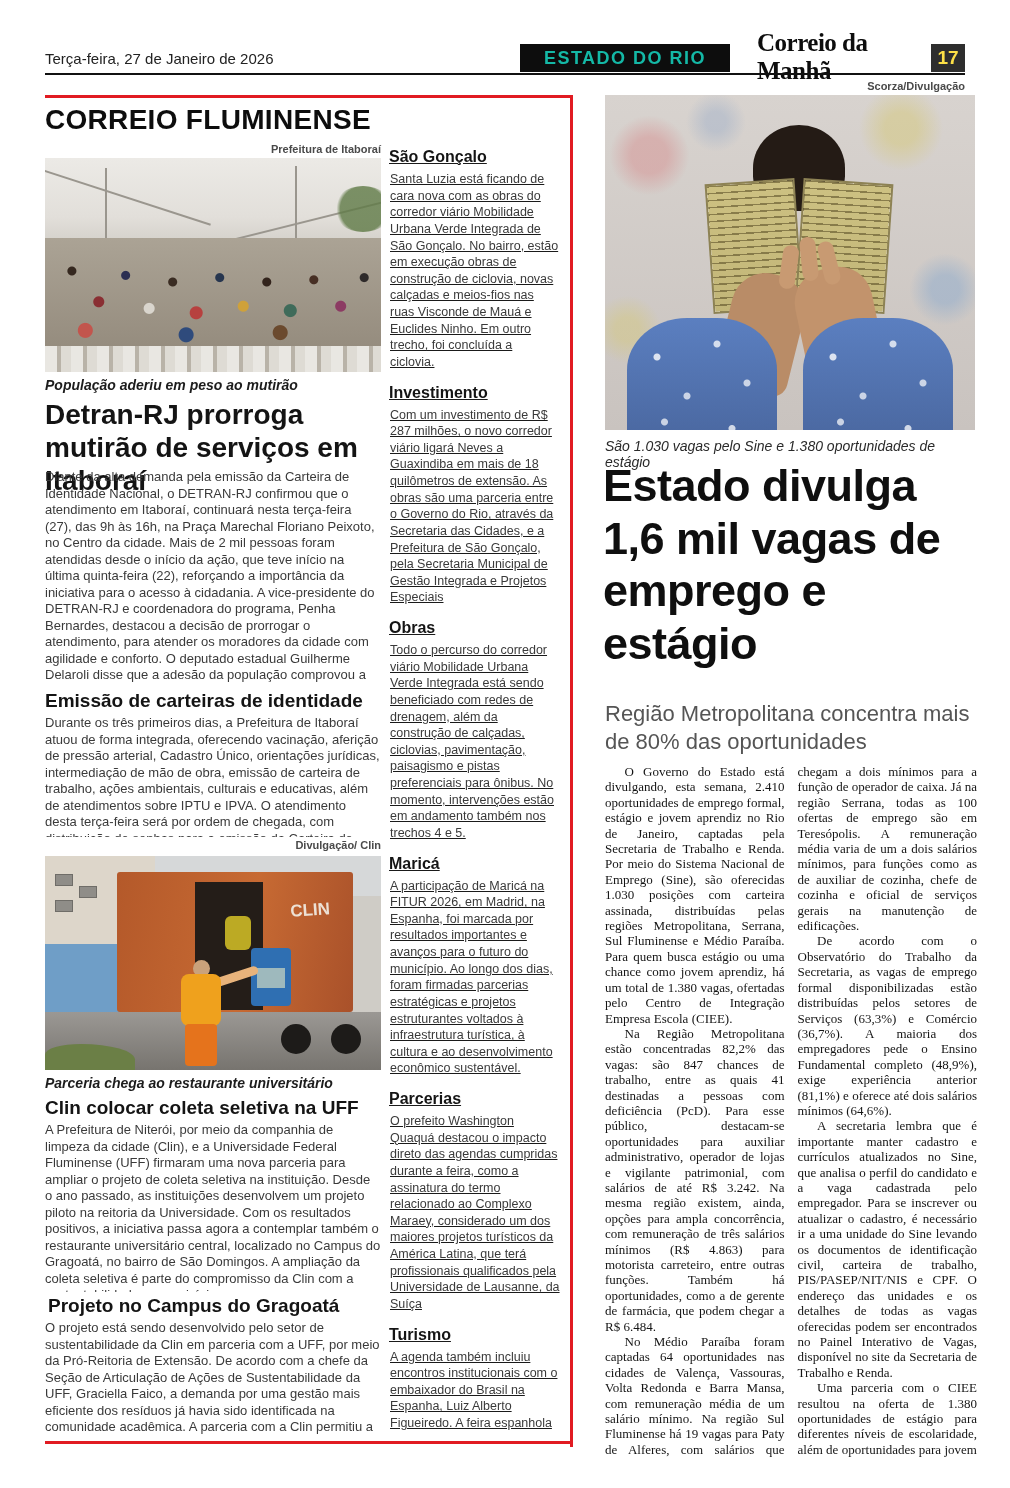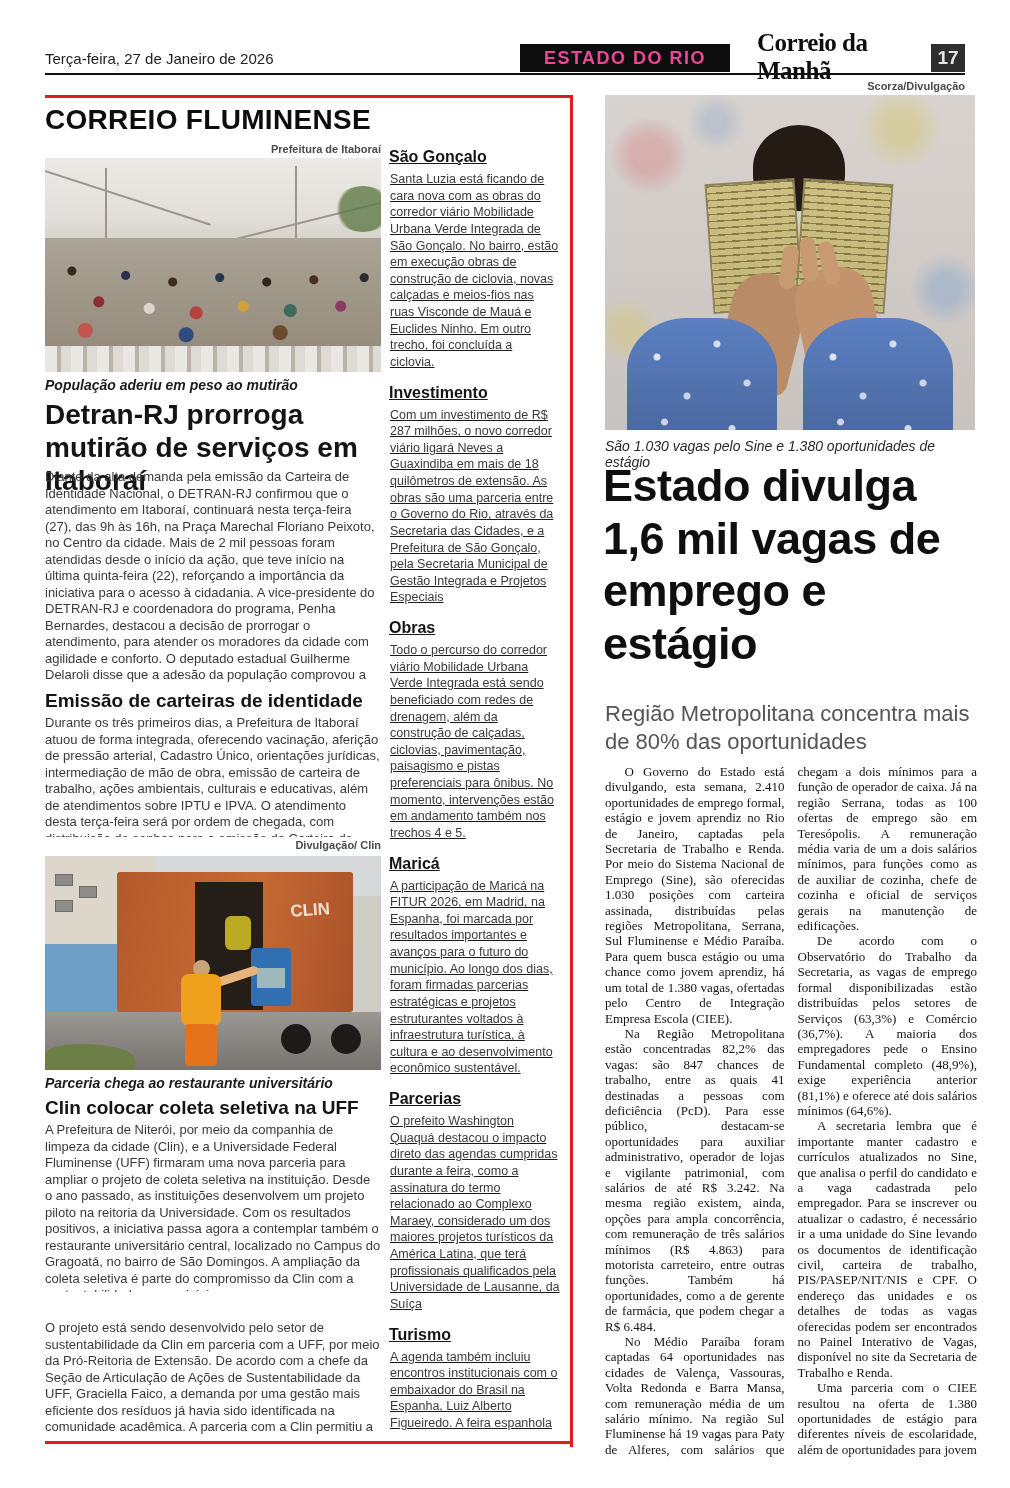--- a/index.html
+++ b/index.html
@@ -2,27 +2,27 @@
 <html><head>
 <meta charset="utf-8">
 <style>
   html,body{margin:0;padding:0;background:#e8e8e8;}
   .page{position:relative;width:1010px;height:1488px;background:#ffffff;margin:0 auto;
         font-family:"Liberation Sans",sans-serif;color:#1a1a1a;overflow:hidden;}
 
   
   .hdr-date{position:absolute;left:45px;top:50px;font-size:15px;color:#222;}
   .hdr-section{position:absolute;left:520px;top:44px;width:210px;height:28px;background:#0d0d0d;
-               color:#ec4899;font-weight:700;font-size:18px;letter-spacing:1.5px;
+               color:#14b8a6;font-weight:700;font-size:18px;letter-spacing:1.5px;
                display:flex;align-items:center;justify-content:center;text-align:center;}
   .hdr-masthead{position:absolute;left:757px;top:43px;width:168px;height:28px;
                 font-family:"Liberation Serif",serif;font-weight:700;font-size:25px;color:#0d0d0d;
                 display:flex;align-items:center;justify-content:flex-end;letter-spacing:-0.5px;}
   .hdr-pagenum{position:absolute;left:931px;top:44px;width:34px;height:28px;background:#2e2e2e;
-               color:#e5e5e5;font-weight:700;font-size:19px;display:flex;align-items:center;justify-content:center;}
+               color:#fde047;font-weight:700;font-size:19px;display:flex;align-items:center;justify-content:center;}
   .hdr-rule{position:absolute;left:45px;top:73px;width:920px;height:2px;background:#111;}
   .hdr-credit{position:absolute;right:45px;top:80px;font-size:11px;font-weight:600;color:#4a4a4a;}
 
   
   .rule-red-top{position:absolute;left:45px;top:95px;width:528px;height:3px;background:#e11b22;}
   .rule-red-vert{position:absolute;left:570px;top:95px;width:3px;height:1352px;background:#e11b22;}
   .rule-red-bottom{position:absolute;left:45px;top:1441px;width:528px;height:3px;background:#e11b22;}
   .l-title{position:absolute;left:45px;top:104px;font-size:28px;font-weight:800;letter-spacing:0.3px;color:#0d0d0d;}
   .credit{font-size:11px;font-weight:600;color:#4a4a4a;text-align:right;}
   .l-credit1{position:absolute;left:45px;top:143px;width:336px;}
@@ -207,20 +207,21 @@
     <div class="p2-worker-arm"></div>
     <div class="p2-worker-head"></div>
     <div class="p2-worker-body"></div>
     <div class="p2-worker-legs"></div>
   </div>
   <div class="caption l-caption2">Parceria chega ao restaurante universitário</div>
 
   <div class="subhead l-subhead2">Clin colocar coleta seletiva na UFF</div>
   <div class="body-sans l-body3">A Prefeitura de Niterói, por meio da companhia de limpeza da cidade (Clin), e a Universidade Federal Fluminense (UFF) firmaram uma nova parceria para ampliar o projeto de coleta seletiva na instituição. Desde o ano passado, as instituições desenvolvem um projeto piloto na reitoria da Universidade. Com os resultados positivos, a iniciativa passa agora a contemplar também o restaurante universitário central, localizado no Campus do Gragoatá, no bairro de São Domingos. A ampliação da coleta seletiva é parte do compromisso da Clin com a sustentabilidade no município.</div>
 
+  <div class="subhead l-subhead3">Projeto no Campus do Gragoatá</div>
   <div class="body-sans l-body4">O projeto está sendo desenvolvido pelo setor de sustentabilidade da Clin em parceria com a UFF, por meio da Pró-Reitoria de Extensão. De acordo com a chefe da Seção de Articulação de Ações de Sustentabilidade da UFF, Graciella Faico, a demanda por uma gestão mais eficiente dos resíduos já havia sido identificada na comunidade acadêmica. A parceria com a Clin permitiu a rápida expansão do programa.</div>
 
   <div class="mcol">
     <div class="msec">
       <h3>São Gonçalo</h3>
       <p>Santa Luzia está ficando de cara nova com as obras do corredor viário Mobilidade Urbana Verde Integrada de São Gonçalo. No bairro, estão em execução obras de construção de ciclovia, novas calçadas e meios-fios nas ruas Visconde de Mauá e Euclides Ninho. Em outro trecho, foi concluída a ciclovia.</p>
     </div>
     <div class="msec">
       <h3>Investimento</h3>
       <p>Com um investimento de R$ 287 milhões, o novo corredor viário ligará Neves a Guaxindiba em mais de 18 quilômetros de extensão. As obras são uma parceria entre o Governo do Rio, através da Secretaria das Cidades, e a Prefeitura de São Gonçalo, pela Secretaria Municipal de Gestão Integrada e Projetos Especiais</p>

